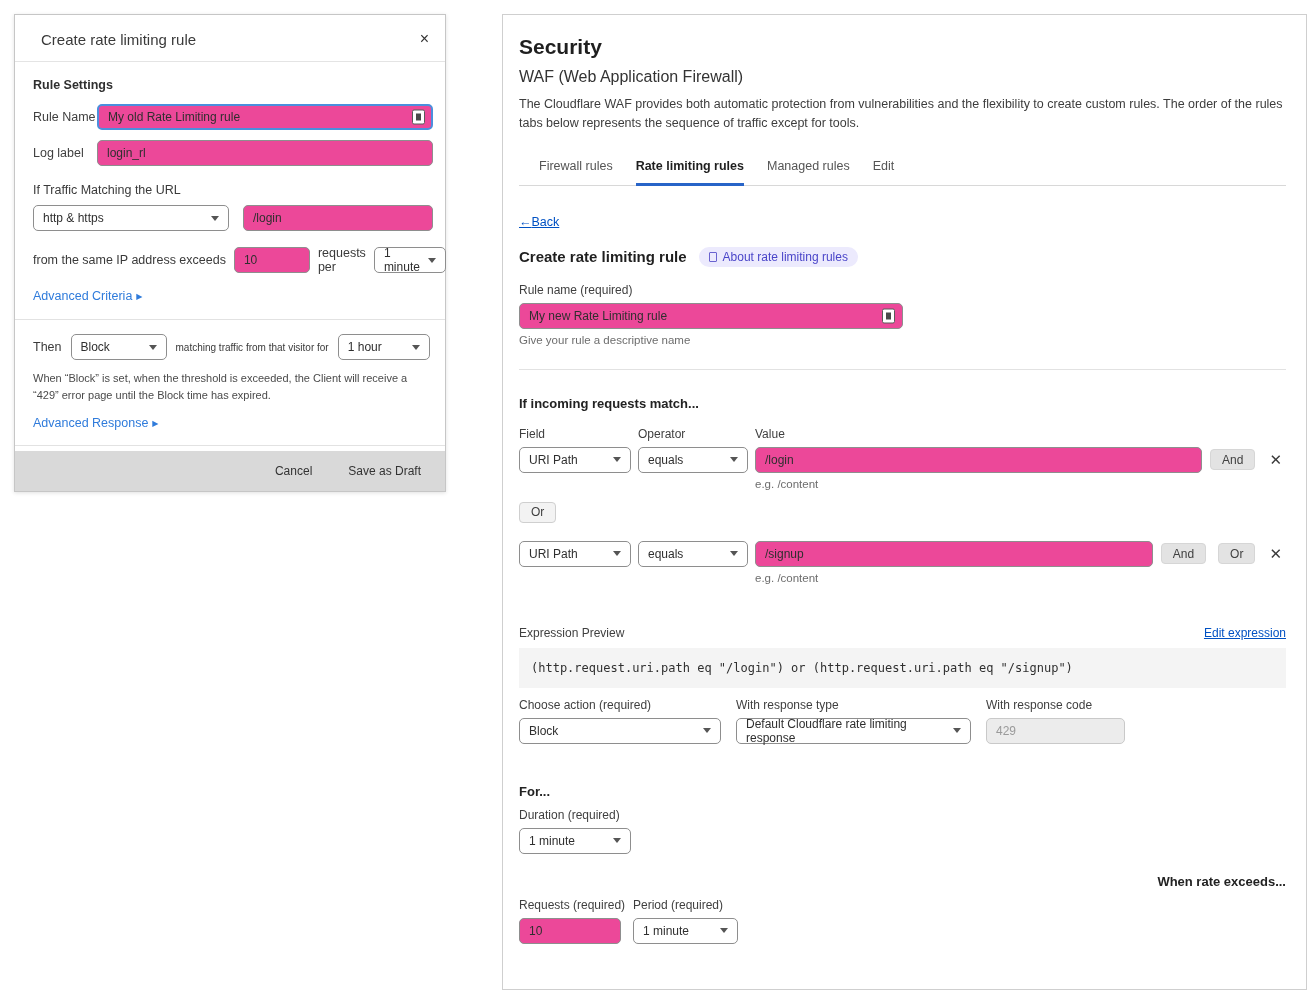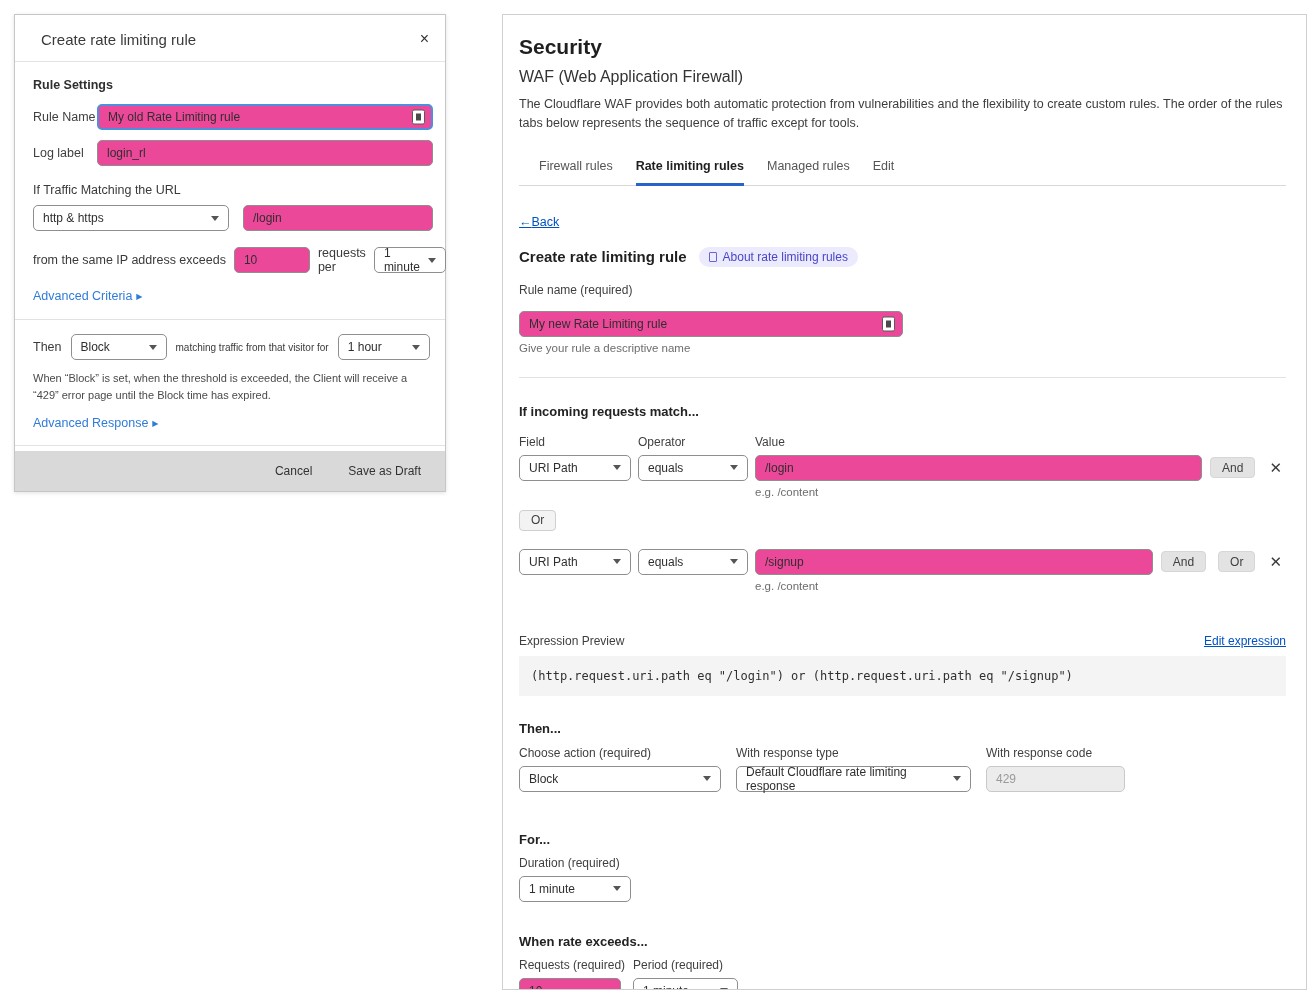--- a/index.html
+++ b/index.html
@@ -179,21 +179,21 @@
 
   <div class="form-title-row">
     <span class="form-title">Create rate limiting rule</span>
     <span class="badge">
       <span class="doc-icon"></span>
       <span>About rate limiting rules</span>
     </span>
   </div>
 
   <div class="lbl" style="margin-top:16px;">Rule name (required)</div>
-  <span class="field-wrap" style="margin-top:14px;">
+  <span class="field-wrap" style="margin-top:6px;">
     <input class="inp" style="width: 384px; padding-right: 26px;" value="My new Rate Limiting rule">
     <span class="autofill">
         <i></i>
       </span>
   </span>
   <div class="hint">Give your rule a descriptive name</div>
 
   <div class="divider" style="margin-top:23px;"></div>
 
   <div class="hdg" style="margin-top:26px;">If incoming requests match...</div>
@@ -240,21 +240,20 @@
   <div class="hint" style="margin-left:236px;">e.g. /content</div>
 
   
   <div style="display:flex;align-items:center;justify-content:space-between;margin-top:42px;">
     <span class="lbl">Expression Preview</span>
     <a class="elink">Edit expression</a>
   </div>
   <div class="codebox">(http.request.uri.path eq "/login") or (http.request.uri.path eq "/signup")</div>
 
   
-  <div class="hdg" style="margin-top:25px;">Then...</div>
   <div class="labels-row" style="margin-top:10px;">
     <span class="lbl" style="width:217px;">Choose action (required)</span>
     <span class="lbl" style="width:250px;">With response type</span>
     <span class="lbl">With response code</span>
   </div>
   <div class="ctl-row">
     <span class="sel" style="width:202px;margin-right:15px;">
       <span>Block</span>
         <span class="car"></span>
     </span>
@@ -269,21 +268,21 @@
   <div class="hdg" style="margin-top:40px;">For...</div>
   <div class="lbl" style="margin-top:9px;">Duration (required)</div>
   <div class="ctl-row">
     <span class="sel" style="width:112px;">
       <span>1 minute</span>
         <span class="car"></span>
     </span>
   </div>
 
   
-  <div class="hdg" style="margin-top:32px;">When rate exceeds...</div>
+  <div class="hdg" style="margin-top:20px;text-align:right;">When rate exceeds...</div>
   <div class="labels-row" style="margin-top:9px;">
     <span class="lbl" style="width:114px;">Requests (required)</span>
     <span class="lbl">Period (required)</span>
   </div>
   <div class="ctl-row">
     <input class="inp" style="width: 102px; margin-right: 12px;" value="10">
     <span class="sel" style="width:105px;">
       <span>1 minute</span>
         <span class="car"></span>
     </span>

